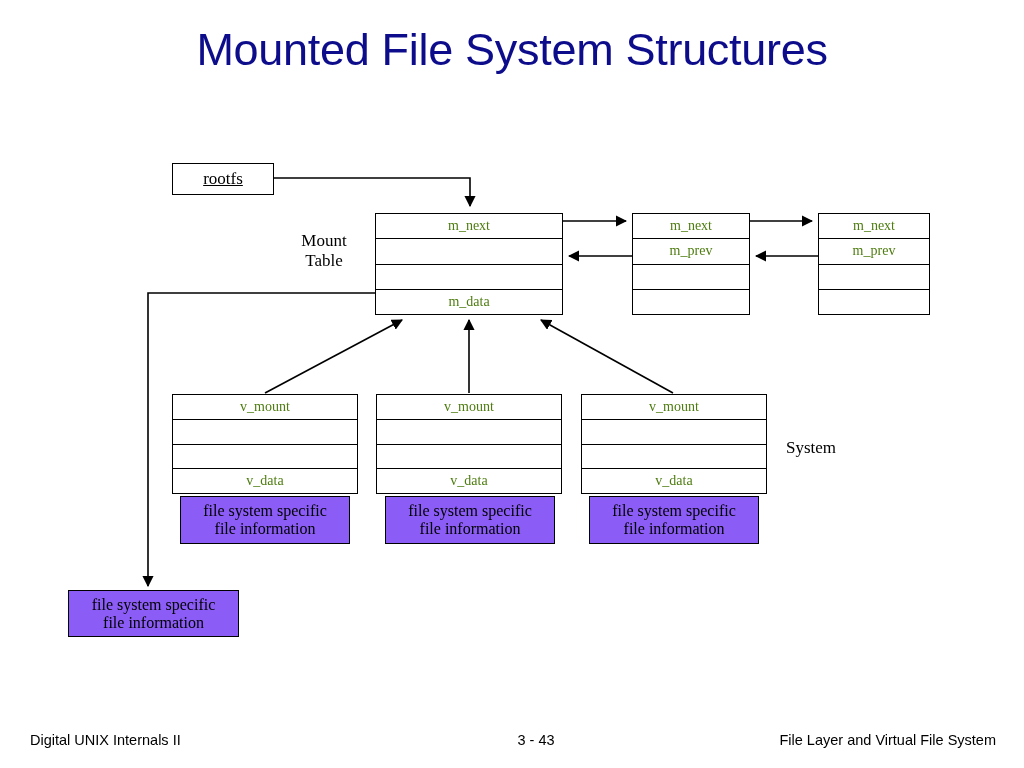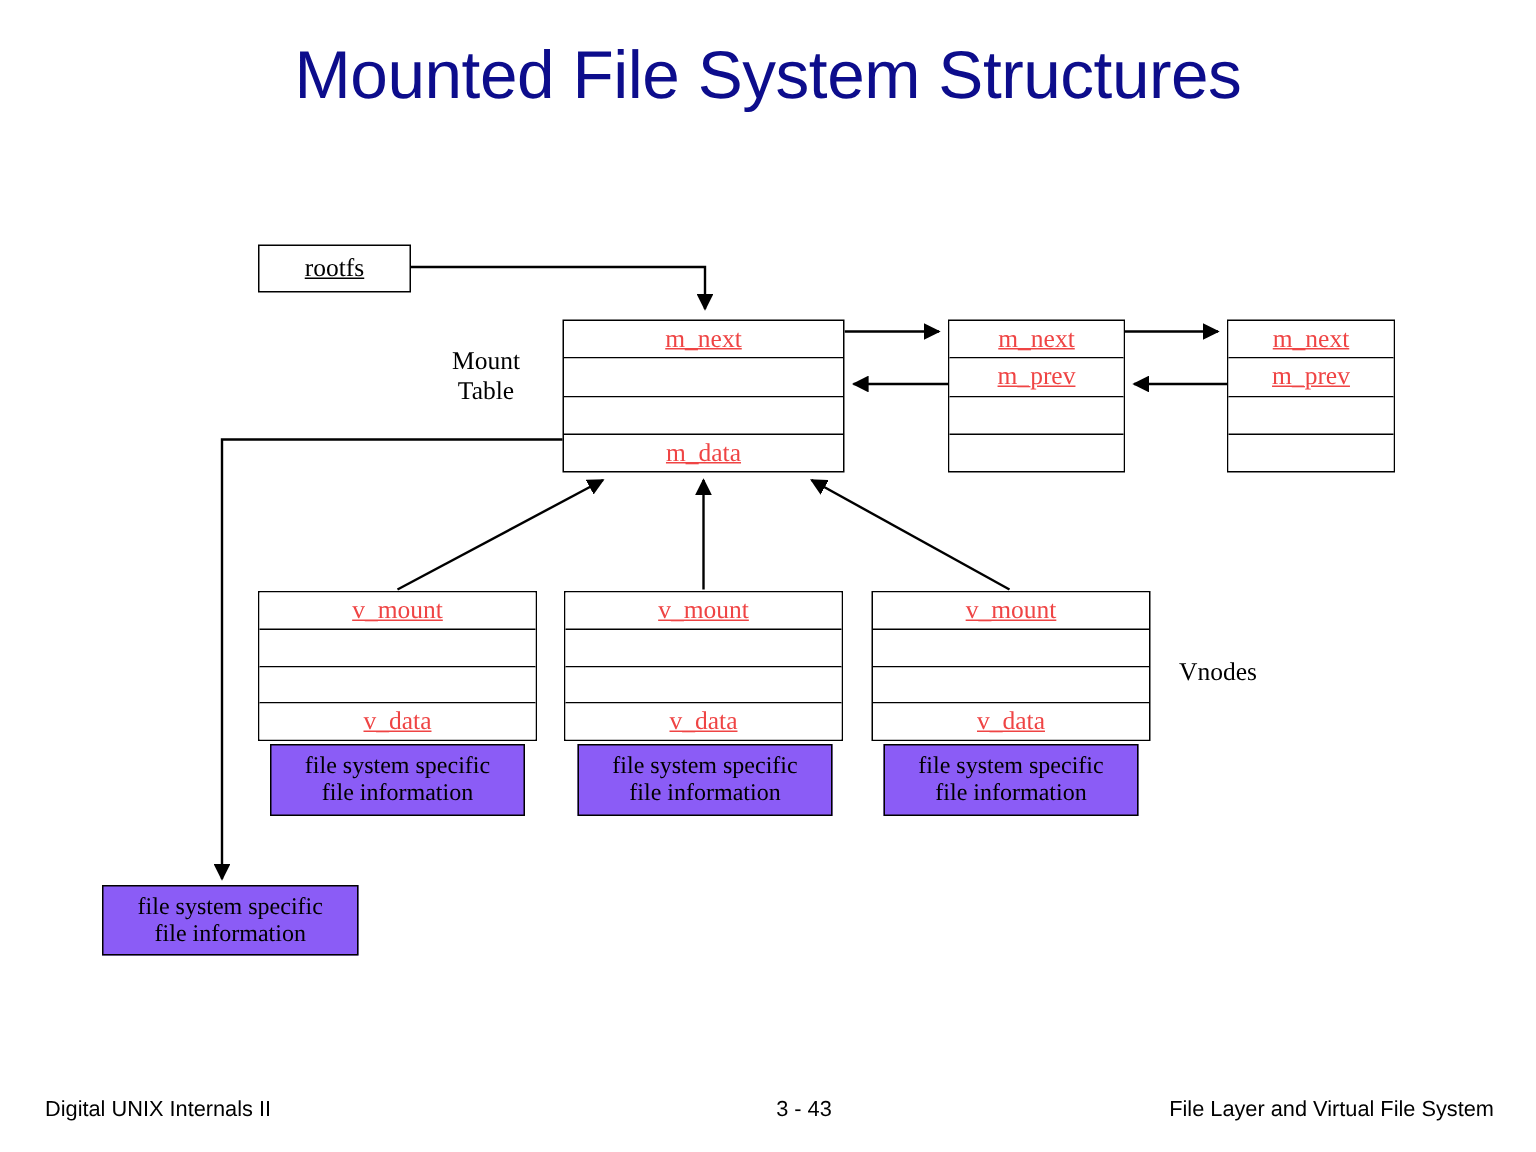--- a/index.html
+++ b/index.html
@@ -68,24 +68,23 @@
     display: flex;
     flex-direction: column;
   }
   .struct .row {
     box-sizing: border-box;
     flex: 1 1 0;
     border-bottom: 1.6px solid #000000;
     display: flex;
     align-items: center;
     justify-content: center;
-    font-size: 17px;
-    color: #ef4444;
-    background: #ffffff;
-    text-decoration: underline;
+    font-size: 14px;
+    color: #4d7c0f;
+    background: #ffffff;
   }
   .struct .row:last-child {
     border-bottom: none;
   }
   .info-box {
     position: absolute;
     box-sizing: border-box;
     border: 1.6px solid #000000;
     background: #8b5cf6;
     display: flex;
@@ -173,21 +172,21 @@
       </g>
     </svg>
 
     <div class="box" style="left:172px; top:163px; width:102px; height:32px;text-decoration:underline;">
       <span>rootfs</span>
     </div>
 
     <div class="plain-label" style="left: 288px; top: 231px; width: 72px; white-space: pre-line;">Mount
 Table</div>
 
-    <div class="plain-label" style="left: 786px; top: 438px; width: 80px; text-align: left; white-space: pre-line;">Vnodes</div>
+    <div class="plain-label" style="left: 786px; top: 438px; width: 80px; text-align: left; white-space: pre-line;">System</div>
 
     <div class="struct" style="left:375px; top:213px; width:188px; height:102px;">
       <div class="row">m_next</div>
       <div class="row"></div>
       <div class="row"></div>
       <div class="row">m_data</div>
     </div>
 
     <div class="struct" style="left:632px; top:213px; width:118px; height:102px;">
       <div class="row">m_next</div>

